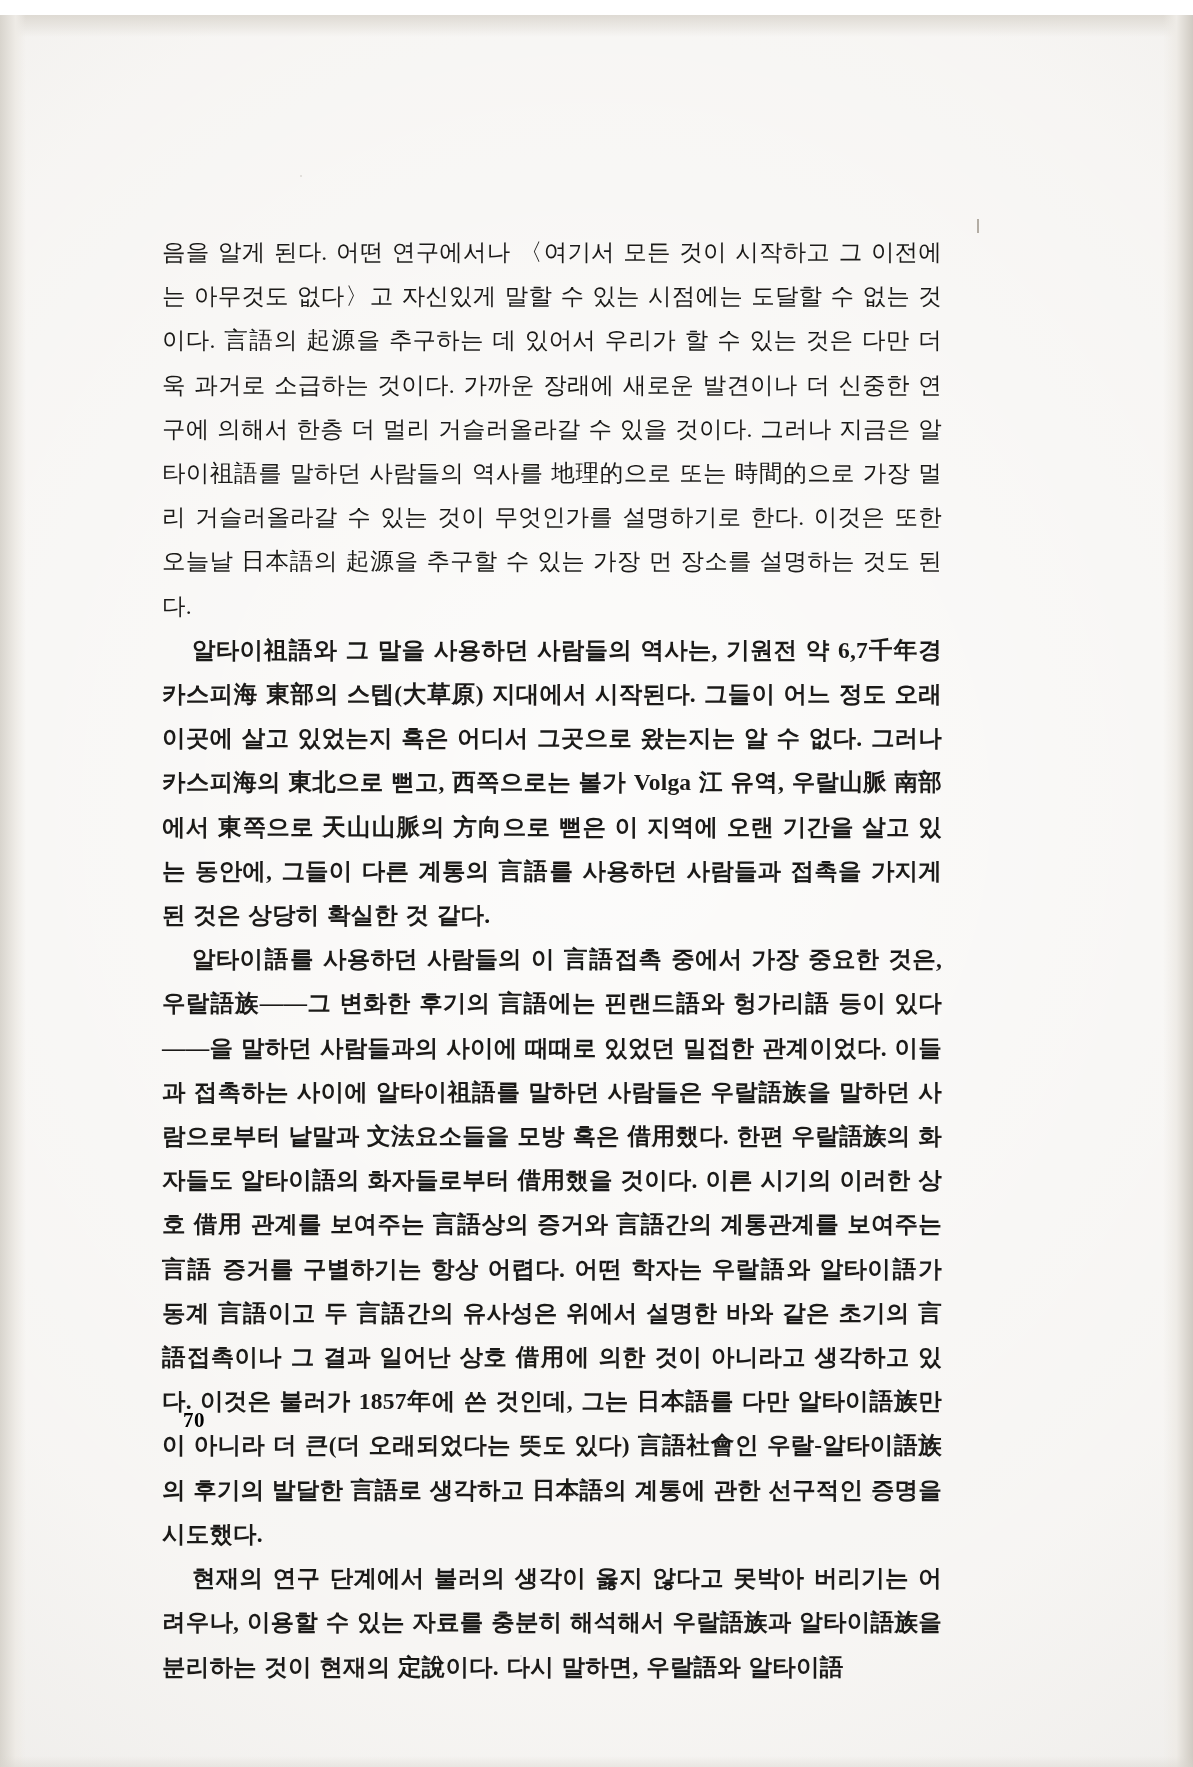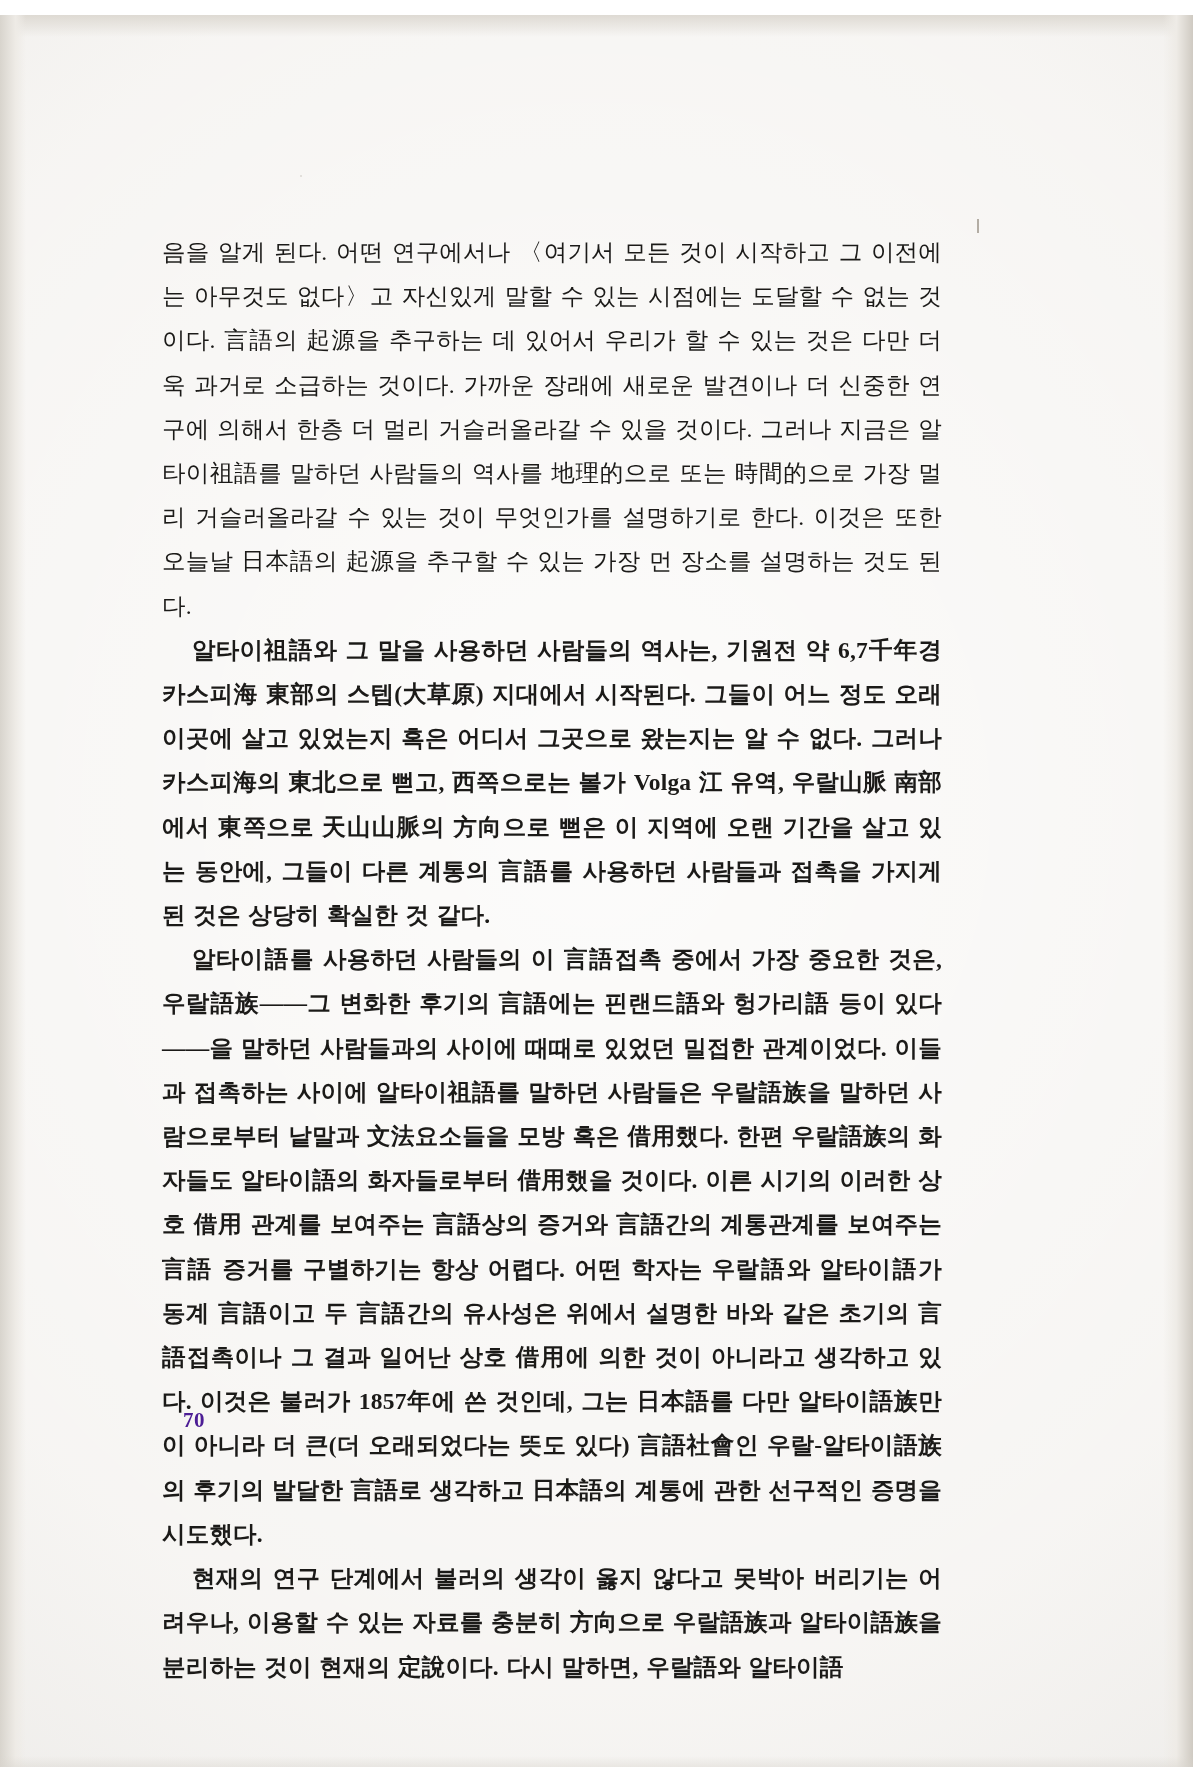--- a/index.html
+++ b/index.html
@@ -78,21 +78,21 @@
   p.last {
     font-weight: 600;
   }
 
   .page-number {
     position: absolute;
     left: 183px;
     top: 1393px;
     font-size: 21px;
     font-weight: 700;
-    color: #4c1d95;
+    color: #000000;
     font-family: "Liberation Serif", "DejaVu Serif", serif;
     letter-spacing: 0.5px;
   }
 
   
   .scan-mark {
     position: absolute;
     left: 977px;
     top: 204px;
     width: 2px;
@@ -120,18 +120,18 @@
   <div class="scan-mark"></div>
 
   <div class="speckle" style="left:300px; top:160px; width:2px; height:2px;"></div>
   <div class="speckle" style="left:870px; top:1480px; width:3px; height:2px;"></div>
   <div class="speckle" style="left:520px; top:1640px; width:2px; height:2px;"></div>
 
   <div class="text-block">
     <p class="para">음을 알게 된다. 어떤 연구에서나 〈여기서 모든 것이 시작하고 그 이전에는 아무것도 없다〉고 자신있게 말할 수 있는 시점에는 도달할 수 없는 것이다. 言語의 起源을 추구하는 데 있어서 우리가 할 수 있는 것은 다만 더욱 과거로 소급하는 것이다. 가까운 장래에 새로운 발견이나 더 신중한 연구에 의해서 한층 더 멀리 거슬러올라갈 수 있을 것이다. 그러나 지금은 알타이祖語를 말하던 사람들의 역사를 地理的으로 또는 時間的으로 가장 멀리 거슬러올라갈 수 있는 것이 무엇인가를 설명하기로 한다. 이것은 또한 오늘날 日本語의 起源을 추구할 수 있는 가장 먼 장소를 설명하는 것도 된다.</p>
     <p class="para indent">알타이祖語와 그 말을 사용하던 사람들의 역사는, 기원전 약 6,7千年경 카스피海 東部의 스텝(大草原) 지대에서 시작된다. 그들이 어느 정도 오래 이곳에 살고 있었는지 혹은 어디서 그곳으로 왔는지는 알 수 없다. 그러나 카스피海의 東北으로 뻗고, 西쪽으로는 볼가 Volga 江 유역, 우랄山脈 南部에서 東쪽으로 天山山脈의 方向으로 뻗은 이 지역에 오랜 기간을 살고 있는 동안에, 그들이 다른 계통의 言語를 사용하던 사람들과 접촉을 가지게 된 것은 상당히 확실한 것 같다.</p>
     <p class="para indent">알타이語를 사용하던 사람들의 이 言語접촉 중에서 가장 중요한 것은, 우랄語族——그 변화한 후기의 言語에는 핀랜드語와 헝가리語 등이 있다——을 말하던 사람들과의 사이에 때때로 있었던 밀접한 관계이었다. 이들과 접촉하는 사이에 알타이祖語를 말하던 사람들은 우랄語族을 말하던 사람으로부터 낱말과 文法요소들을 모방 혹은 借用했다. 한편 우랄語族의 화자들도 알타이語의 화자들로부터 借用했을 것이다. 이른 시기의 이러한 상호 借用 관계를 보여주는 言語상의 증거와 言語간의 계통관계를 보여주는 言語 증거를 구별하기는 항상 어렵다. 어떤 학자는 우랄語와 알타이語가 동계 言語이고 두 言語간의 유사성은 위에서 설명한 바와 같은 초기의 言語접촉이나 그 결과 일어난 상호 借用에 의한 것이 아니라고 생각하고 있다. 이것은 불러가 1857年에 쓴 것인데, 그는 日本語를 다만 알타이語族만이 아니라 더 큰(더 오래되었다는 뜻도 있다) 言語社會인 우랄-알타이語族의 후기의 발달한 言語로 생각하고 日本語의 계통에 관한 선구적인 증명을 시도했다.</p>
-    <p class="para indent last">현재의 연구 단계에서 불러의 생각이 옳지 않다고 못박아 버리기는 어려우나, 이용할 수 있는 자료를 충분히 方向으로 우랄語族과 알타이語族을 분리하는 것이 현재의 定說이다. 다시 말하면, 우랄語와 알타이語</p>
+    <p class="para indent last">현재의 연구 단계에서 불러의 생각이 옳지 않다고 못박아 버리기는 어려우나, 이용할 수 있는 자료를 충분히 해석해서 우랄語族과 알타이語族을 분리하는 것이 현재의 定說이다. 다시 말하면, 우랄語와 알타이語</p>
   </div>
 
   <div class="page-number">70</div>
 
 </div>
 
 </body></html>

